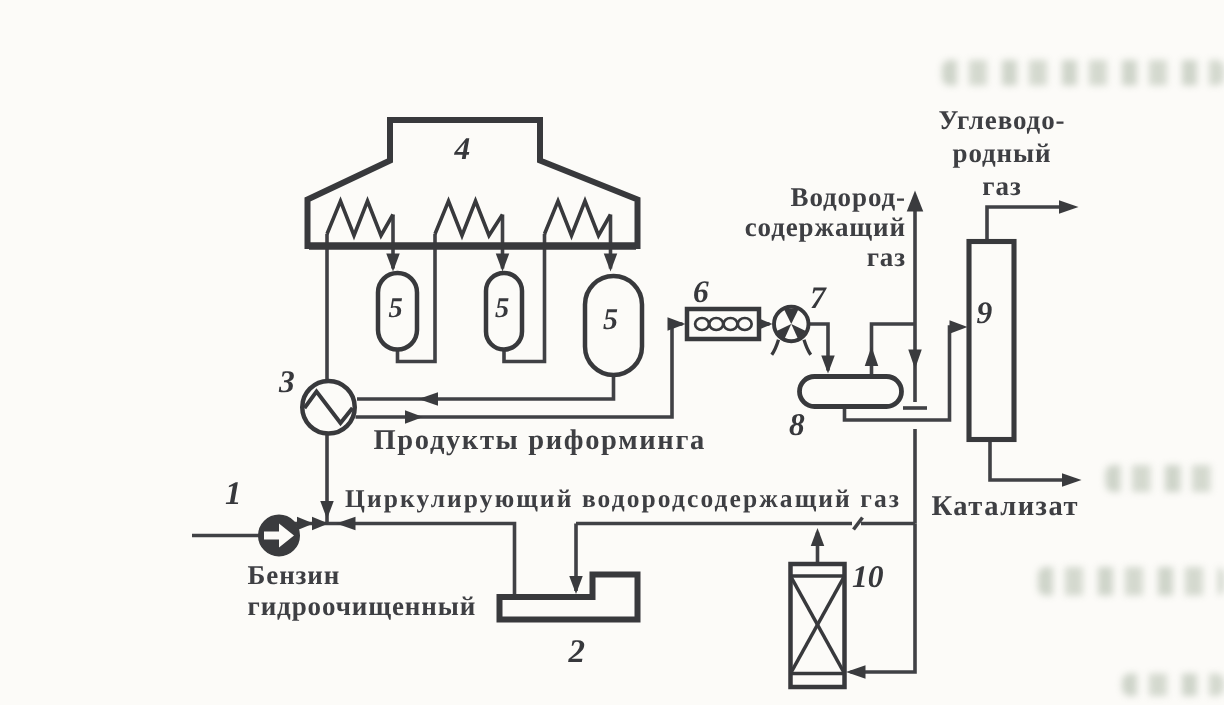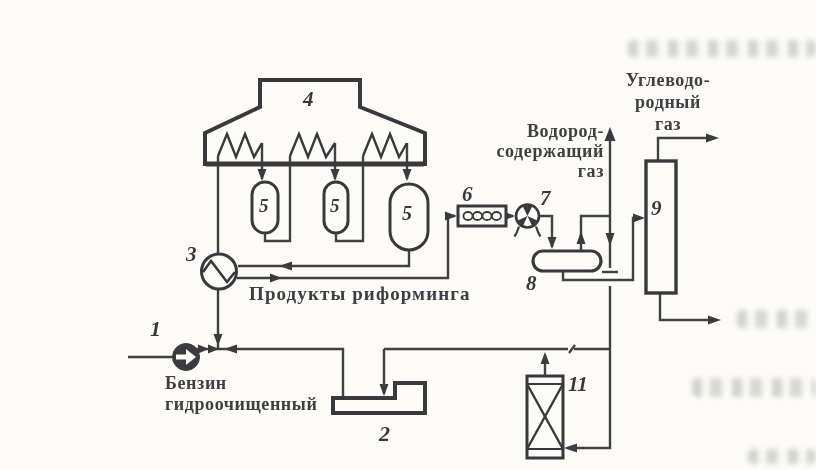--- a/index.html
+++ b/index.html
@@ -184,30 +184,32 @@
   <div class="num" style="left:379px;top:421px;font-size:22px;">2</div>
   <div class="num" style="left:186px;top:242px;font-size:21px;">3</div>
   <div class="num" style="left:303px;top:87px;font-size:21px;">4</div>
   <div class="num" style="left:259px;top:195px;font-size:19px;">5</div>
   <div class="num" style="left:330px;top:195px;font-size:19px;">5</div>
   <div class="num" style="left:402px;top:202px;font-size:20px;">5</div>
   <div class="num" style="left:462px;top:182px;font-size:21px;">6</div>
   <div class="num" style="left:540px;top:186px;font-size:21px;">7</div>
   <div class="num" style="left:526px;top:271px;font-size:21px;">8</div>
   <div class="num" style="left:651px;top:196px;font-size:21px;">9</div>
-  <div class="num" style="left:568px;top:372px;font-size:21px;">11</div>
+  <div class="num" style="left:568px;top:372px;font-size:21px;">10</div>
 
   <div class="lbl" style="left:119px;top:373px;font-size:18px;margin-left:46px;">Бензин
 гидроочищенный</div>
   <div class="lbl" style="left:233px;top:283px;font-size:19px;letter-spacing:1.1px;margin-left:16px;">Продукты риформинга</div>
+  <div class="lbl" style="left:230px;top:323px;font-size:17px;letter-spacing:1.4px;white-space:nowrap;">Циркулирующий водородсодержащий газ</div>
   <div class="lbl" style="left:429px;top:121px;width:175px;text-align:right;font-size:18px;line-height:20px;">Водород-
 содержащий
 газ</div>
   <div class="lbl" style="left:610px;top:69px;width:116px;text-align:center;font-size:18px;line-height:22px;">Углеводо-
 родный
 газ</div>
+  <div class="lbl" style="left:621px;top:327px;font-size:19px;letter-spacing:1px;">Катализат</div>
 
   <div class="smudge" style="left:628px;top:40px;width:188px;height:17px;"></div>
   <div class="smudge" style="left:737px;top:310px;width:79px;height:18px;"></div>
   <div class="smudge" style="left:692px;top:378px;width:124px;height:19px;"></div>
   <div class="smudge" style="left:748px;top:449px;width:68px;height:15px;"></div>
 
 </div>
 
 </body></html>

